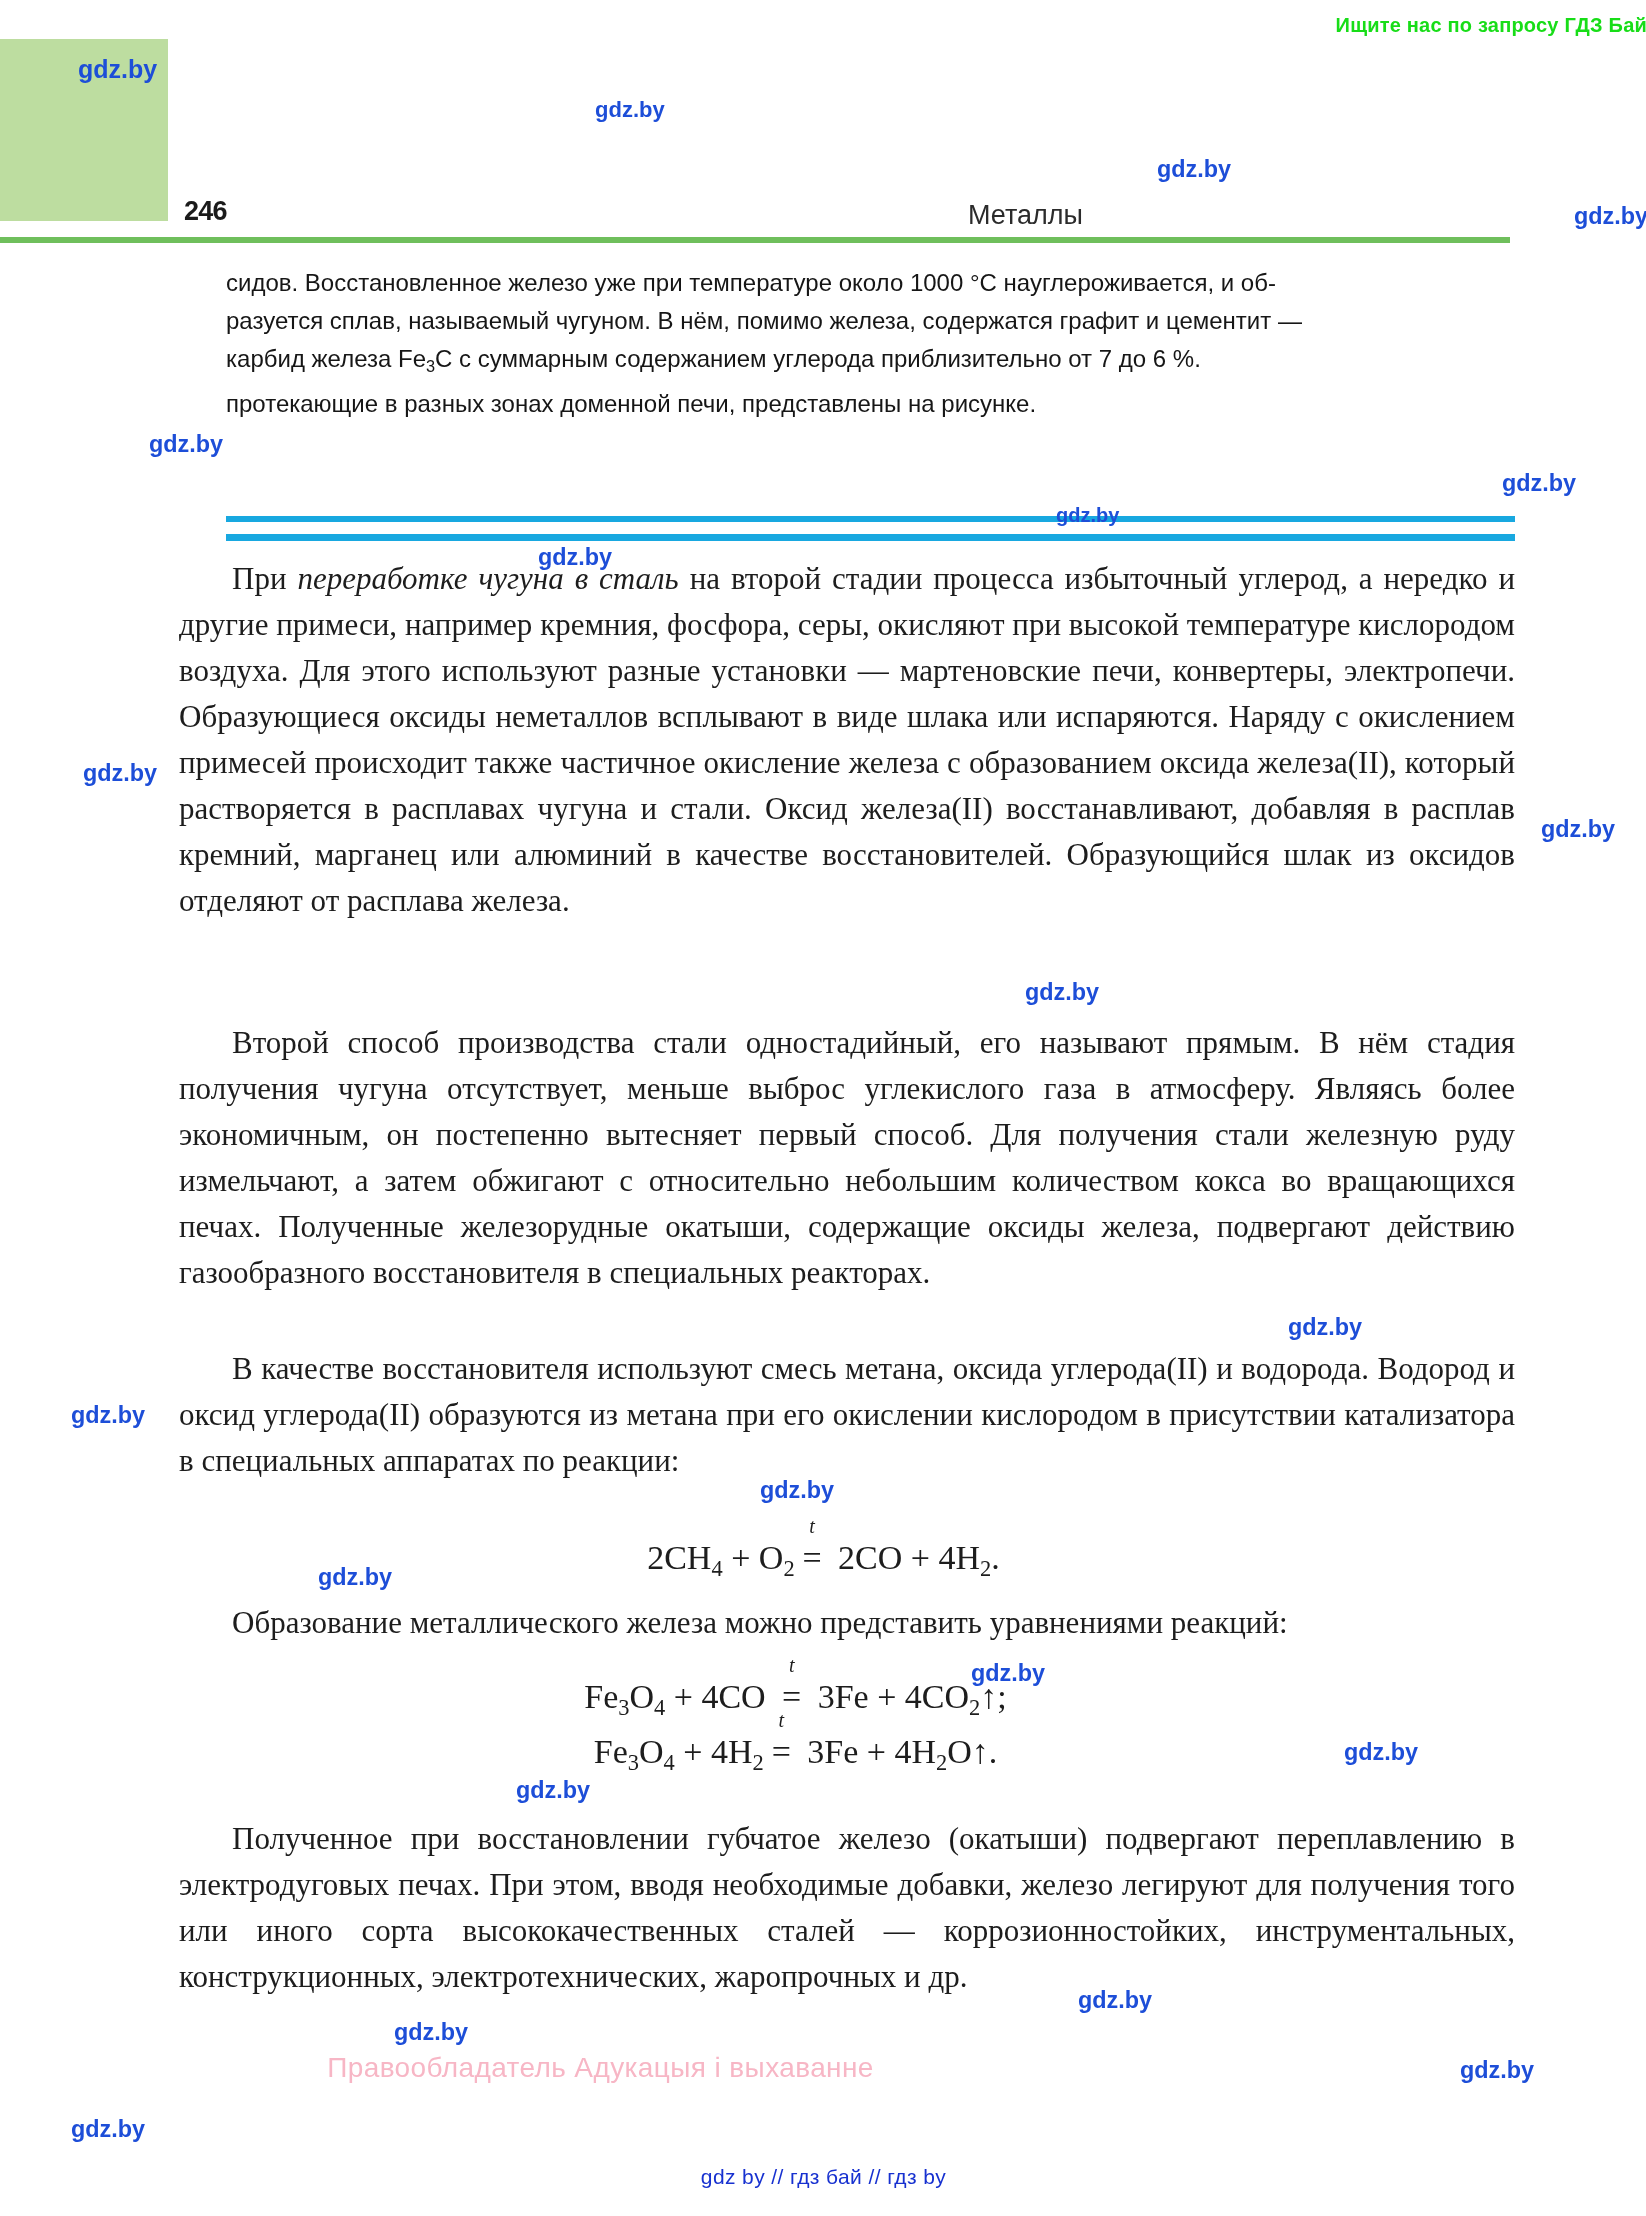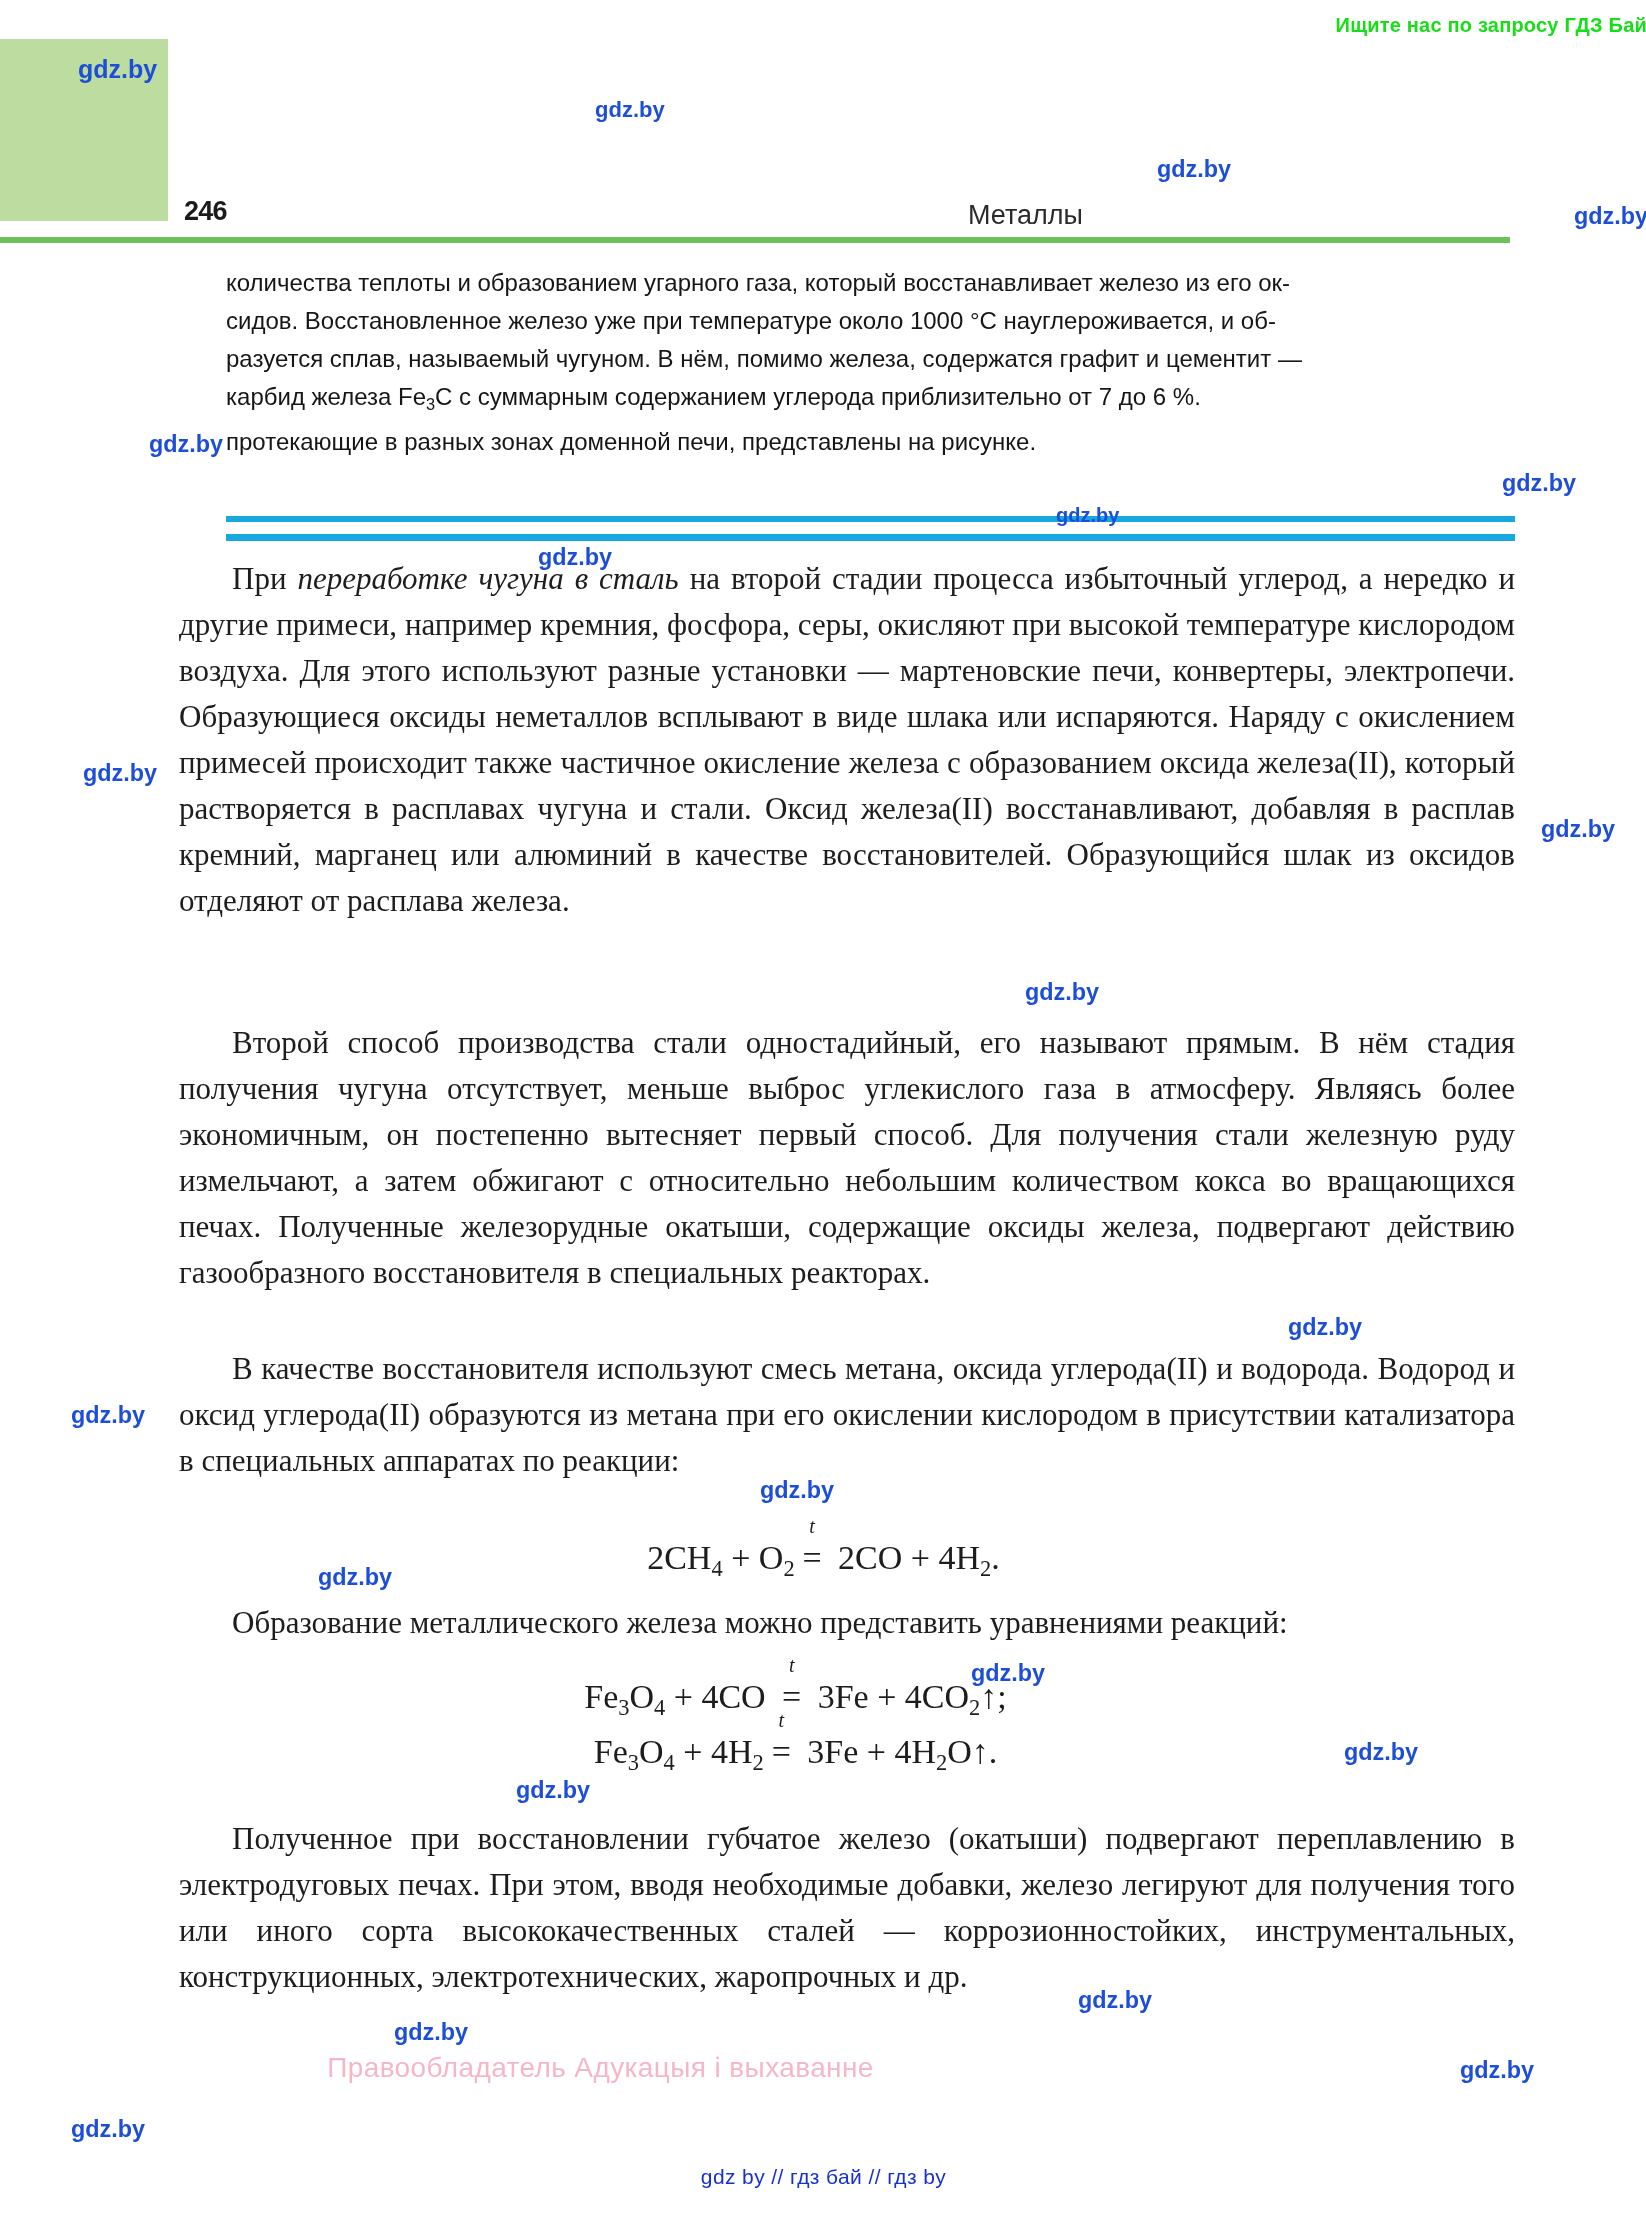--- a/index.html
+++ b/index.html
@@ -192,21 +192,20 @@
 
 <div class="promo-banner">Ищите нас по запросу ГДЗ Бай</div>
 
 <div class="corner-block"></div>
 
 <div class="page-number">246</div>
 <div class="chapter-title">Металлы</div>
 <div class="head-rule"></div>
 
 <div class="intro-block">
-  <p>количества теплоты и образованием угарного газа, который восстанавливает железо из его ок-</p>
   <p>сидов. Восстановленное железо уже при температуре около 1000 °С науглероживается, и об-</p>
   <p>разуется сплав, называемый чугуном. В нём, помимо железа, содержатся графит и цементит —</p>
   <p><span>карбид железа Fe</span><sub>3</sub><span>C с суммарным содержанием углерода приблизительно от 7 до 6 %.</span></p>
   <p>протекающие в разных зонах доменной печи, представлены на рисунке.</p>
 </div>
 
 <div class="rule-double">
   <div class="bar"></div>
   <div class="gap"></div>
   <div class="bar"></div>

